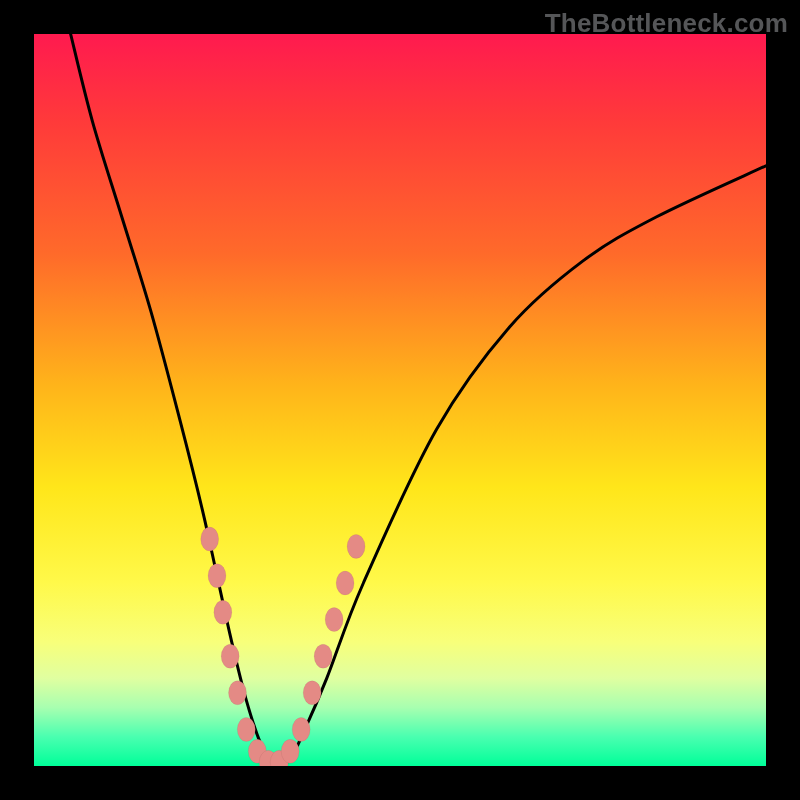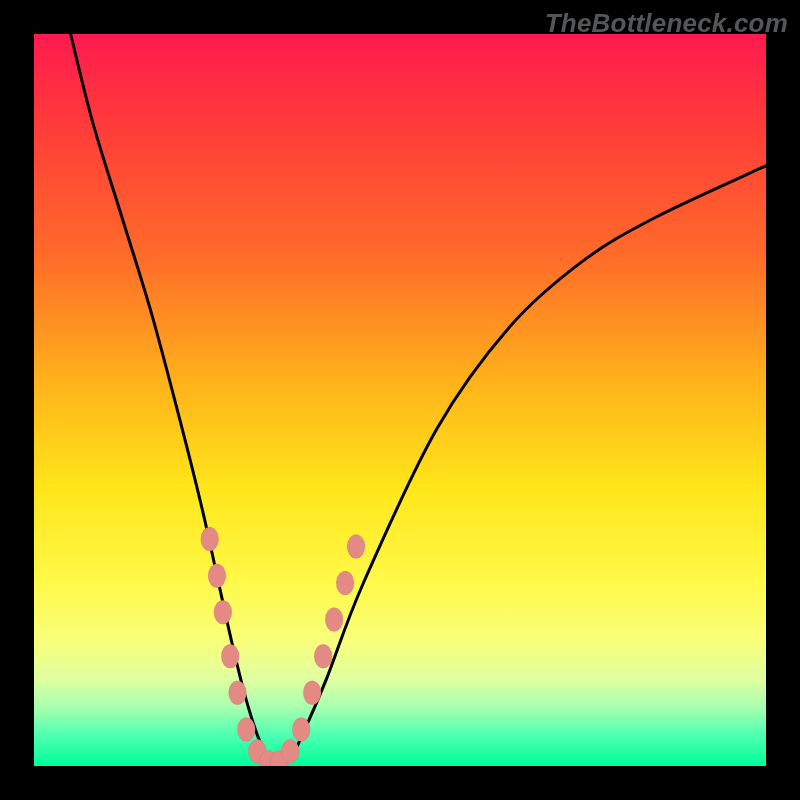--- a/index.html
+++ b/index.html
@@ -2,21 +2,20 @@
 <html><head>
 <meta charset="utf-8">
 <style>
   * { margin: 0; padding: 0; box-sizing: border-box; }
   html, body { width: 800px; height: 800px; overflow: hidden; background: #000; }
   .stage {
     position: relative;
     width: 800px;
     height: 709px;
     background: #000;
-    font-style: italic;
   }
   .plot-area {
     position: absolute;
     left: 34px;
     top: 34px;
     width: 732px;
     height: 732px;
     background: linear-gradient(
       to bottom,
       #ff1a4f 0%,

